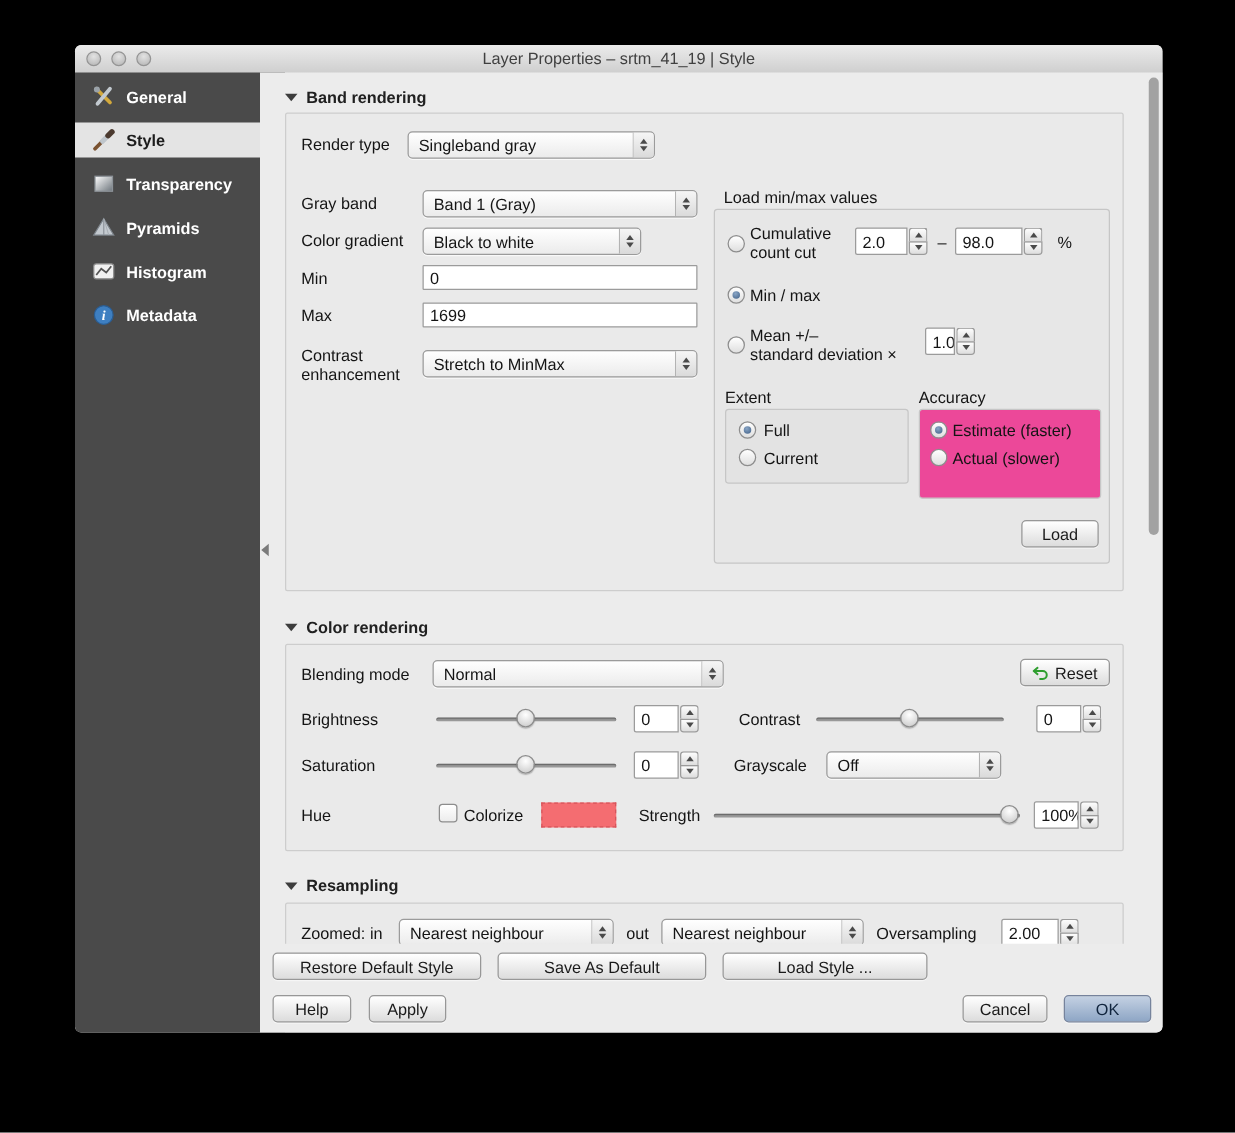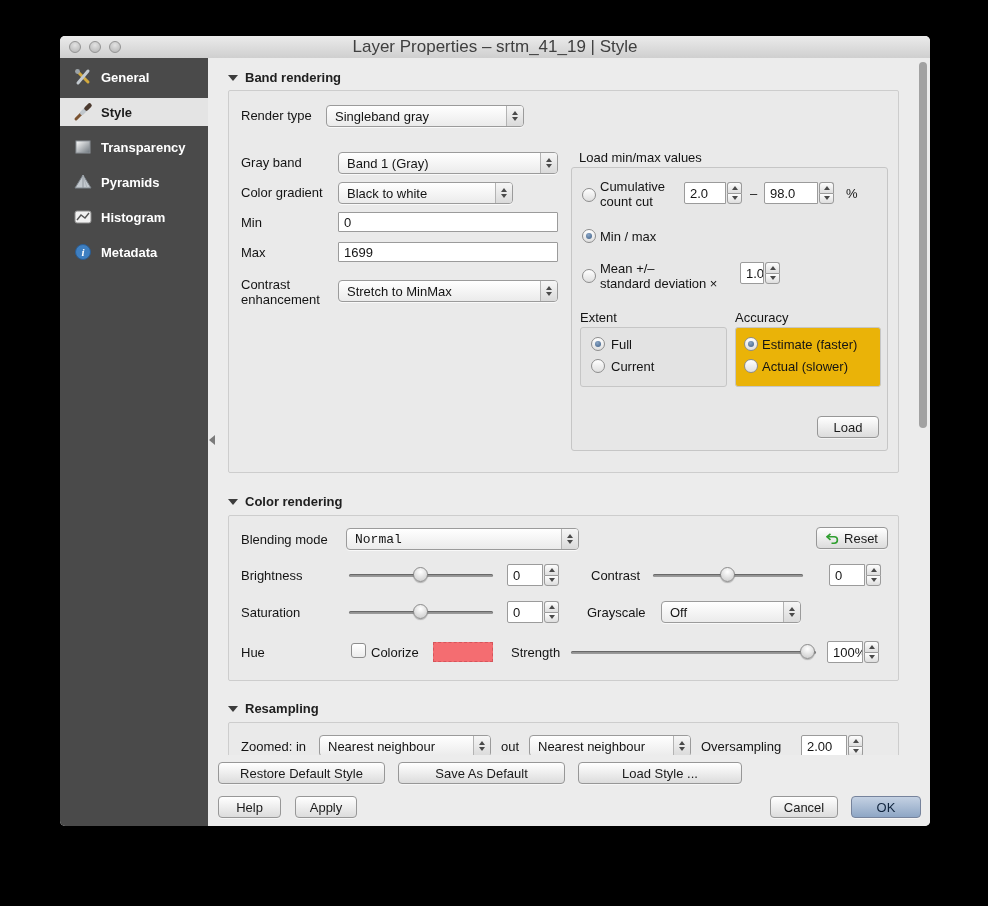--- a/index.html
+++ b/index.html
@@ -11,21 +11,21 @@
   .window{
     position:absolute;left:60px;top:36px;width:870px;height:790px;
     background:#ececec;border-radius:5px;
     box-shadow:0 18px 45px rgba(0,0,0,.65), 0 0 0 1px rgba(0,0,0,.35);
   }
   .titlebar{
     position:absolute;left:0;top:0;right:0;height:22px;
     background:linear-gradient(#ebebeb,#cfcfcf);
     border-bottom:1px solid #a6a6a6;border-radius:5px 5px 0 0;
   }
-  .title{ text-align:center;line-height:22px;font-size:17px;color:#404040; }
+  .title{ text-align:center;line-height:22px;font-size:13px;color:#404040; }
   .lights{ position:absolute;left:9px;top:5px;display:flex;gap:8px; }
   .light{
     width:12px;height:12px;border-radius:50%;box-sizing:border-box;
     background:radial-gradient(circle at 50% 32%, #e3e3e3, #b2b2b2);
     border:1px solid #949494;
   }
   .sidebar{
     position:absolute;left:0;top:22px;bottom:0;width:168px;
     background:#4a4a4a;border-radius:0 0 0 5px;padding-top:5px;box-sizing:border-box;
   }
@@ -320,40 +320,40 @@
 
           <span class="flabel" style="left:8px;top:142px;">Extent</span>
           <div class="groupbox" style="left:8px;top:159px;width:147px;height:60px;background:#e3e3e3;">
             <span class="radio sel" style="left:10px;top:9px;"></span>
             <span class="flabel" style="left:30px;top:9px;">Full</span>
             <span class="radio" style="left:10px;top:31px;"></span>
             <span class="flabel" style="left:30px;top:31px;">Current</span>
           </div>
 
           <span class="flabel" style="left:163px;top:142px;">Accuracy</span>
-          <div class="groupbox" style="left:163px;top:159px;width:146px;height:60px;background:#eab308;">
+          <div class="groupbox" style="left:163px;top:159px;width:146px;height:72px;background:#ec4899;">
             <span class="radio sel" style="left:8px;top:9px;"></span>
             <span class="flabel" style="left:26px;top:9px;">Estimate (faster)</span>
             <span class="radio" style="left:8px;top:31px;"></span>
             <span class="flabel" style="left:26px;top:31px;">Actual (slower)</span>
           </div>
 
           <button class="btn" style="left:245px;top:248px;width:62px;">Load</button>
         </div>
       </div>
 
       <div class="sec-header" style="left:20px;top:436px;">
         <span class="disclosure"></span>
         <span>Color rendering</span>
       </div>
 
       <div class="sectionbox" style="left:20px;top:457px;width:671px;height:166px;">
 
         <span class="flabel" style="left:12px;top:16px;">Blending mode</span>
-        <div class="mselect" style="left:117px;top:12px;width:233px;font-family:Liberation Mono, monospace;">
+        <div class="mselect" style="left:117px;top:12px;width:233px;">
           <span class="val">Normal</span>
           <span class="arrows">
               <i class="tri up"></i>
               <i class="tri down"></i>
             </span>
         </div>
         <button class="btn" style="left:587px;top:11px;width:72px;">
           <svg width="13" height="11" viewBox="0 0 13 11">
               <path d="M4.5 0.8 L1 3.8 L4.5 6.8" fill="none" stroke="#2f9e2f" stroke-width="1.6"></path>
               <path d="M1.5 3.8 H8.2 a3.2 3.2 0 0 1 0 6.4 H5.5" fill="none" stroke="#2f9e2f" stroke-width="1.6"></path>

